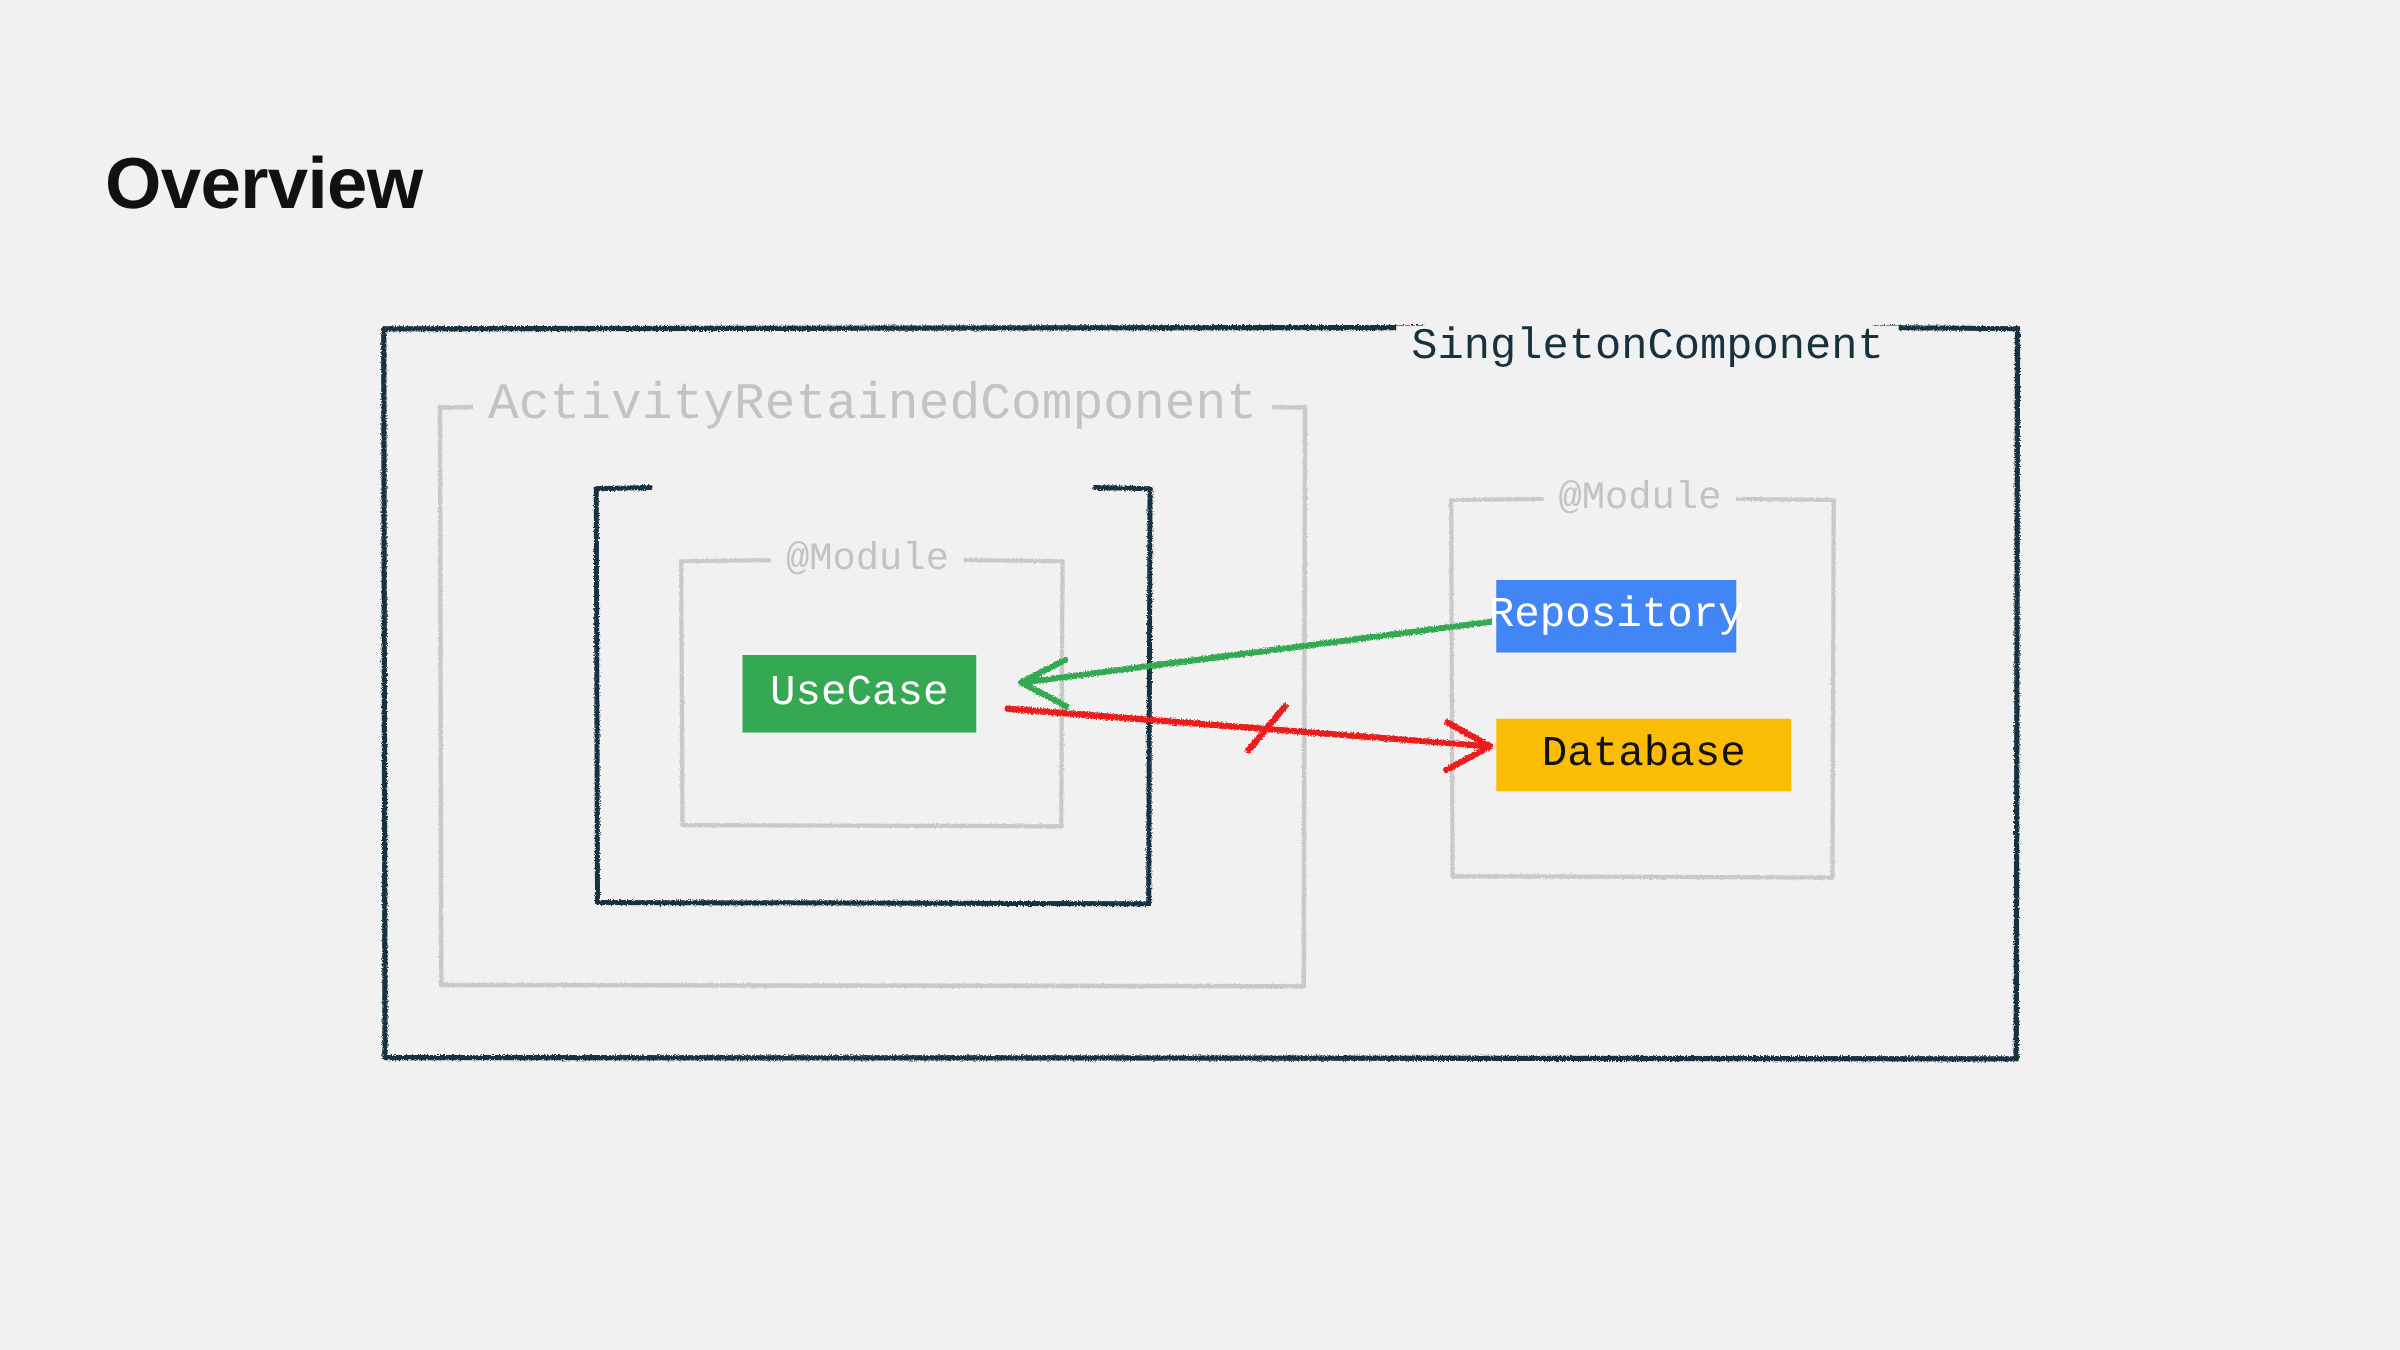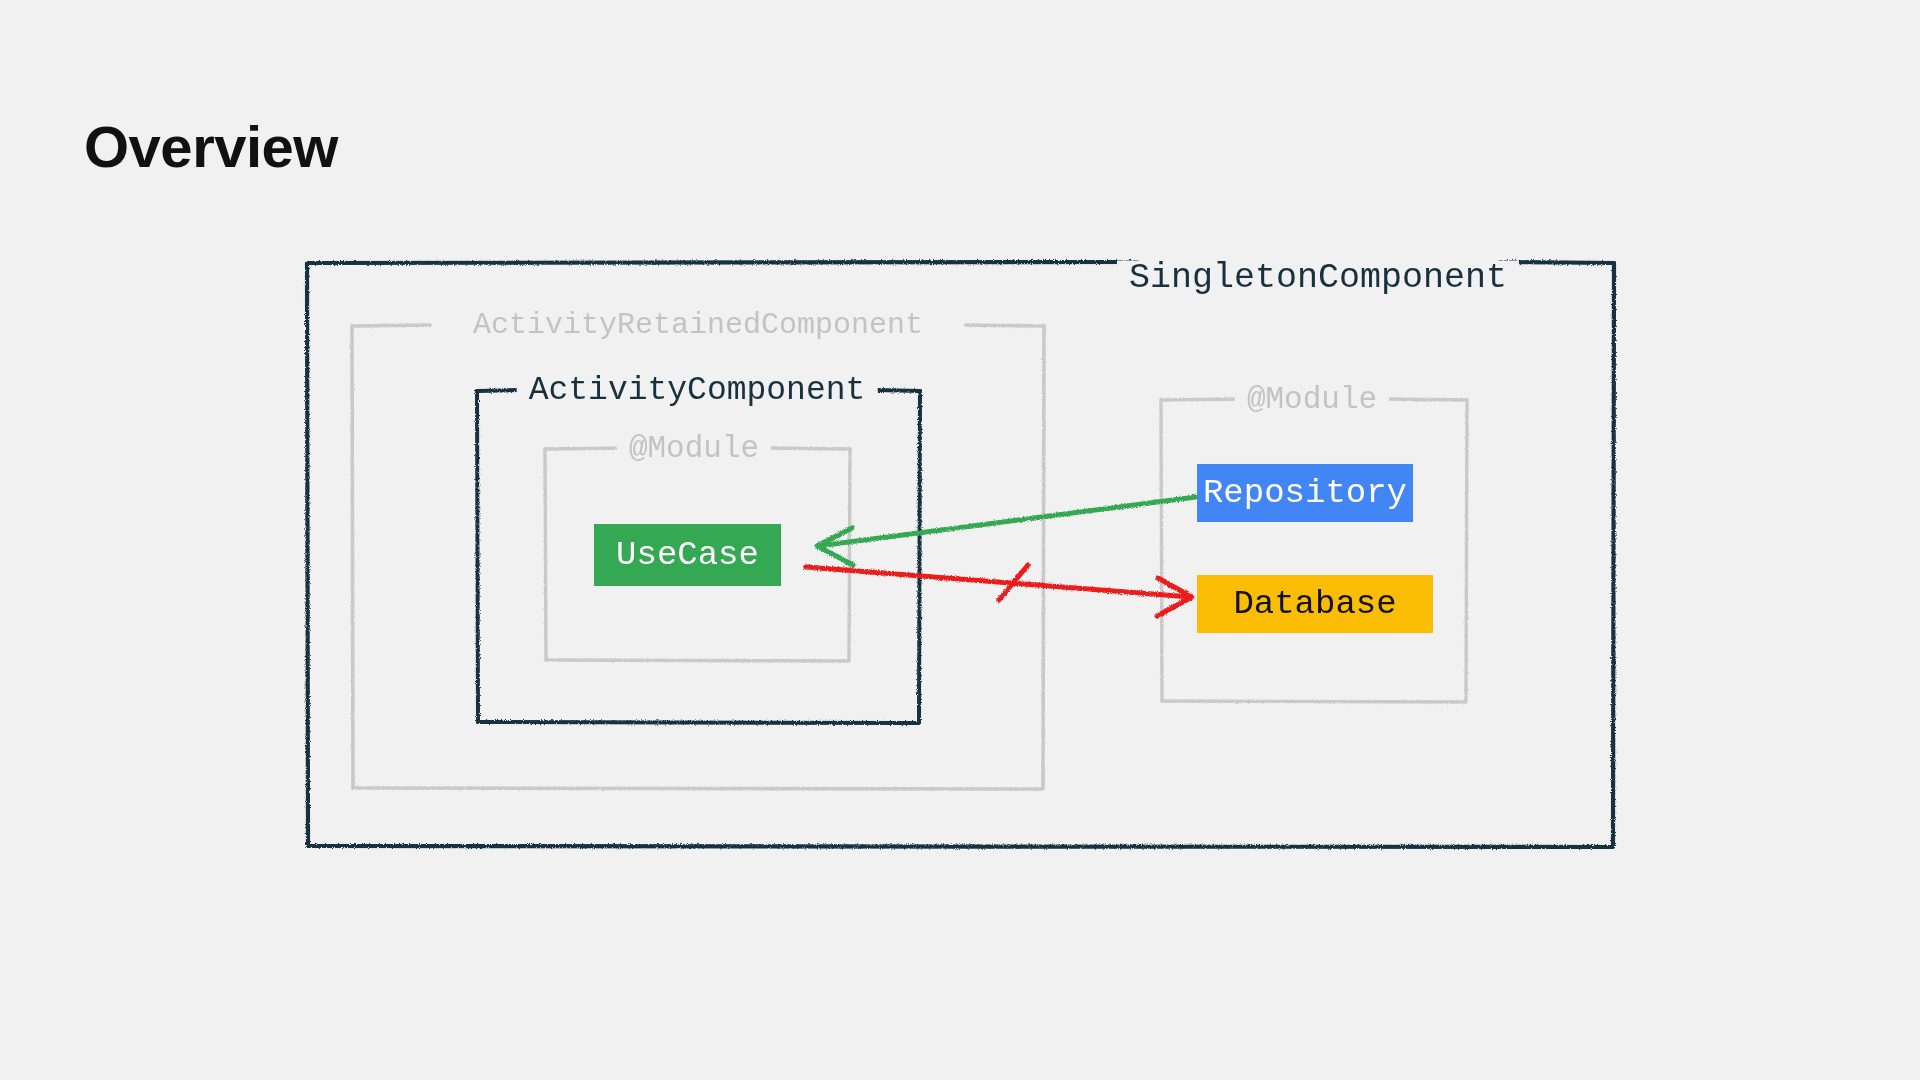--- a/index.html
+++ b/index.html
@@ -54,21 +54,21 @@
     transform: translate(-50%, -50%);
   }
   .label-singleton {
     font-size: 35px;
     color: #17313f;
     left: 1318px;
     top: 262px;
     margin-top: 16px;
   }
   .label-activity-retained {
-    font-size: 30px;
+    font-size: 41px;
     color: #c3c3c3;
     left: 698px;
     top: 325px;
   }
   .label-activity {
     font-size: 33px;
     color: #17313f;
     left: 697px;
     top: 390px;
   }
@@ -101,21 +101,21 @@
     left: 594px;
     top: 524px;
     width: 187px;
     height: 62px;
     background: #34a853;
     color: #ffffff;
   }
   .node-repository {
     left: 1197px;
     top: 464px;
-    width: 216px;
+    width: 192px;
     height: 58px;
     background: #4285f4;
     color: #ffffff;
   }
   .node-database {
     left: 1197px;
     top: 575px;
     width: 236px;
     height: 58px;
     background: #fbbc04;
@@ -194,21 +194,20 @@
       <path d="M 806 567 L 1191 597" stroke="#ea1c1c" stroke-width="5" fill="none" stroke-linecap="round" stroke-linejoin="round"></path>
       <path d="M 1158 578 L 1192 597 L 1157 616" stroke="#ea1c1c" stroke-width="5" fill="none" stroke-linecap="round" stroke-linejoin="round"></path>
       <path d="M 1028 565 L 999 600" stroke="#ea1c1c" stroke-width="5" fill="none" stroke-linecap="round"></path>
     </g>
   </svg>
 
   <div class="container-label label-singleton">SingletonComponent</div>
 
   <div class="container-label label-activity-retained">ActivityRetainedComponent</div>
 
-  <div class="container-label label-activity">ActivityComponent</div>
 
   <div class="container-label label-module-left">@Module</div>
 
   <div class="container-label label-module-right">@Module</div>
 
   <div class="node node-usecase">UseCase</div>
 
   <div class="node node-repository">Repository</div>
 
   <div class="node node-database">Database</div>

